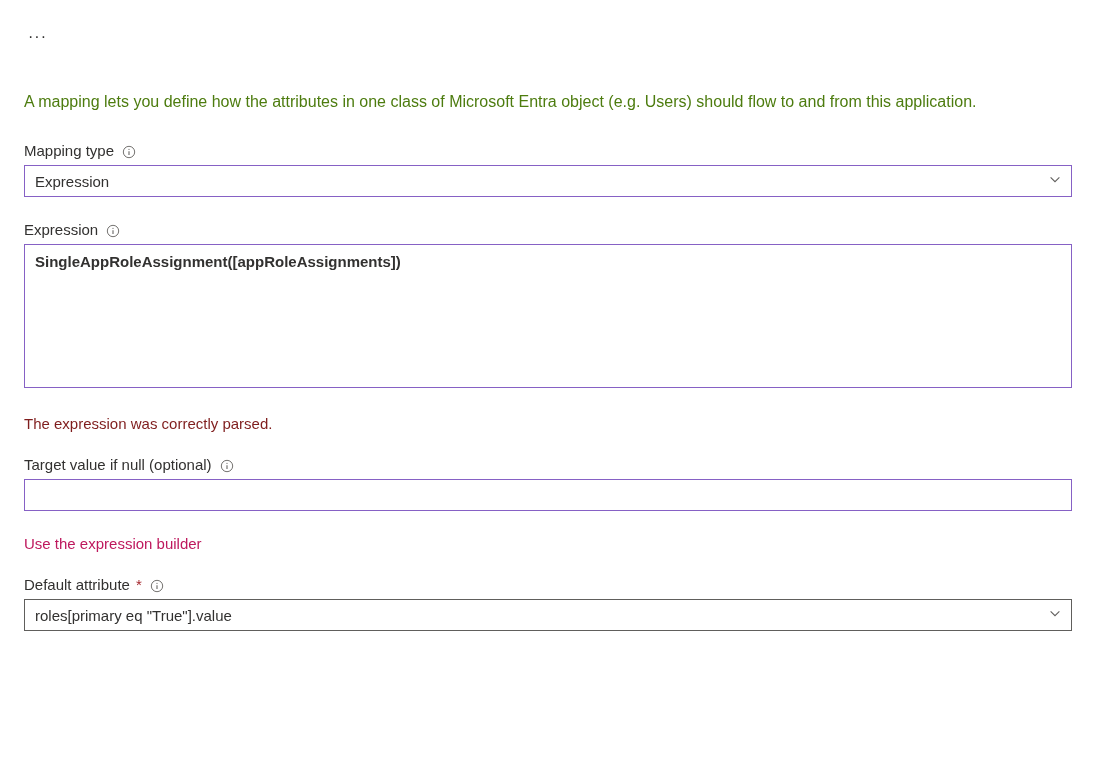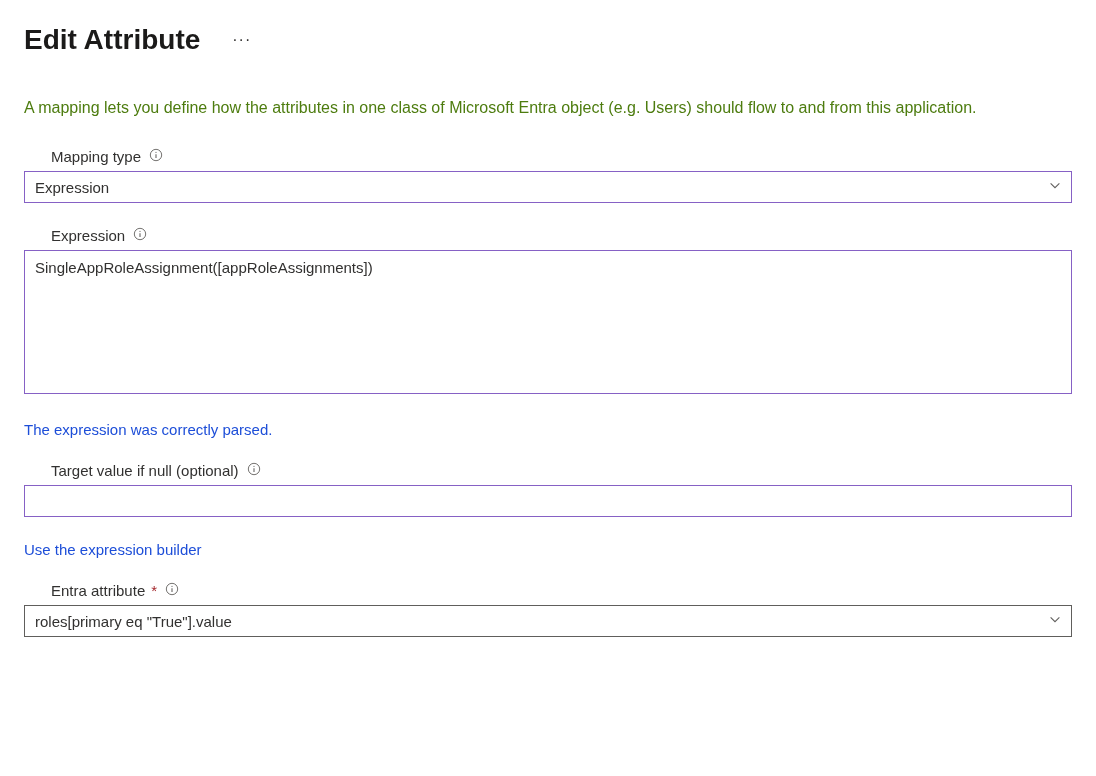--- a/index.html
+++ b/index.html
@@ -39,25 +39,24 @@
       color: #4d7c0f;
       line-height: 1.5;
       margin-bottom: 28px;
       max-width: 1040px;
     }
     .field-group {
       margin-bottom: 24px;
     }
     .field-label {
       display: flex;
-      align-items: flex-start;
+      align-items: flex-end;
       font-size: 15px;
       color: #323130;
       margin-bottom: 6px;
-      margin-left: 27px;
     }
     .field-label .required {
       color: #a4262c;
       margin-left: 6px;
     }
     .info-icon {
       display: inline-flex;
       align-items: center;
       justify-content: center;
       width: 14px;
@@ -104,54 +103,54 @@
       width: 100%;
       height: 144px;
       border: 1px solid #8661c5;
       background: #ffffff;
       padding: 8px 10px;
       font-size: 15px;
       font-family: inherit;
       color: #323130;
       resize: none;
       outline: none;
+      font-weight: bold;
     }
     .input-box {
       width: 100%;
       height: 32px;
       border: 1px solid #8661c5;
       background: #ffffff;
       padding: 0 10px;
       font-size: 15px;
       font-family: inherit;
       color: #323130;
       outline: none;
     }
     .status-text {
       font-size: 15px;
-      color: #1d4ed8;
+      color: #7f1d1d;
       margin-top: 8px;
       margin-bottom: 24px;
     }
     .link {
       font-size: 15px;
-      color: #1d4ed8;
+      color: #be185d;
       text-decoration: none;
       cursor: pointer;
       display: inline-block;
       margin-bottom: 24px;
     }
   </style>
 </head>
 <body>
 
 
 
 <div class="header">
-  <h1 class="page-title">Edit Attribute</h1>
   <span class="ellipsis-btn">···</span>
 </div>
 
 <p class="description">A mapping lets you define how the attributes in one class of Microsoft Entra object (e.g. Users) should flow to and from this application.</p>
 
 <div class="field-group">
   <div class="field-label">
     <span>Mapping type</span>
     <span class="info-icon">
       <svg viewBox="0 0 16 16" fill="none" stroke="#605e5c" stroke-width="1">
@@ -200,21 +199,21 @@
       </svg>
     </span>
   </div>
   <input type="text" class="input-box" value="" style="">
 </div>
 
 <a class="link">Use the expression builder</a>
 
 <div class="field-group">
   <div class="field-label">
-    <span>Entra attribute</span>
+    <span>Default attribute</span>
     <span class="required">*</span>
     <span class="info-icon">
       <svg viewBox="0 0 16 16" fill="none" stroke="#605e5c" stroke-width="1">
         <circle cx="8" cy="8" r="6.5"></circle>
         <circle cx="8" cy="5" r="0.6" fill="#605e5c" stroke="none"></circle>
         <line x1="8" y1="7" x2="8" y2="11.5" stroke-width="1.2"></line>
       </svg>
     </span>
   </div>
   <div class="select-wrapper">

